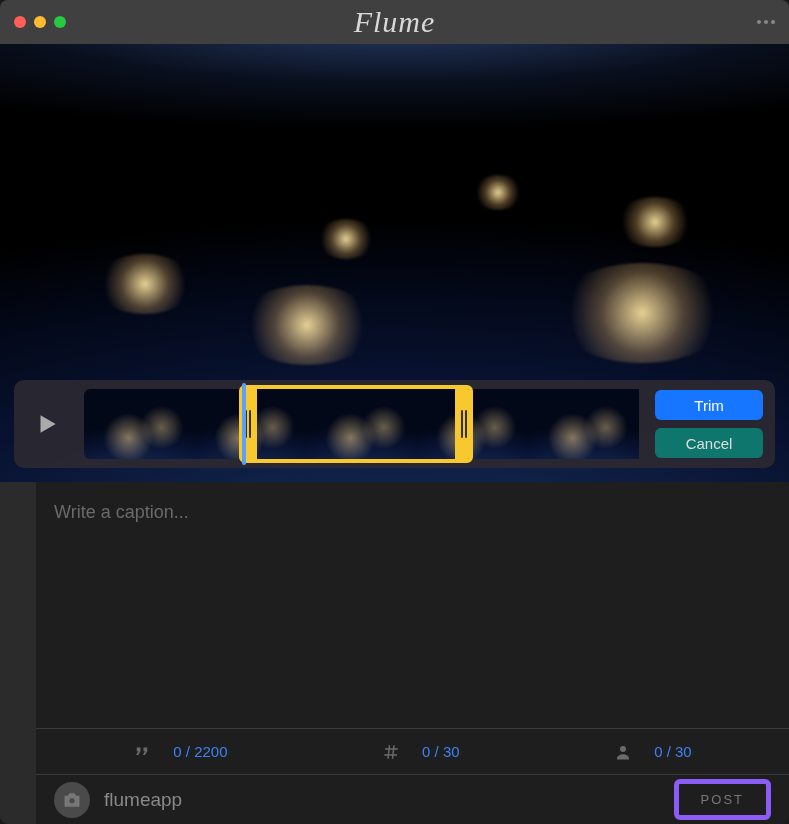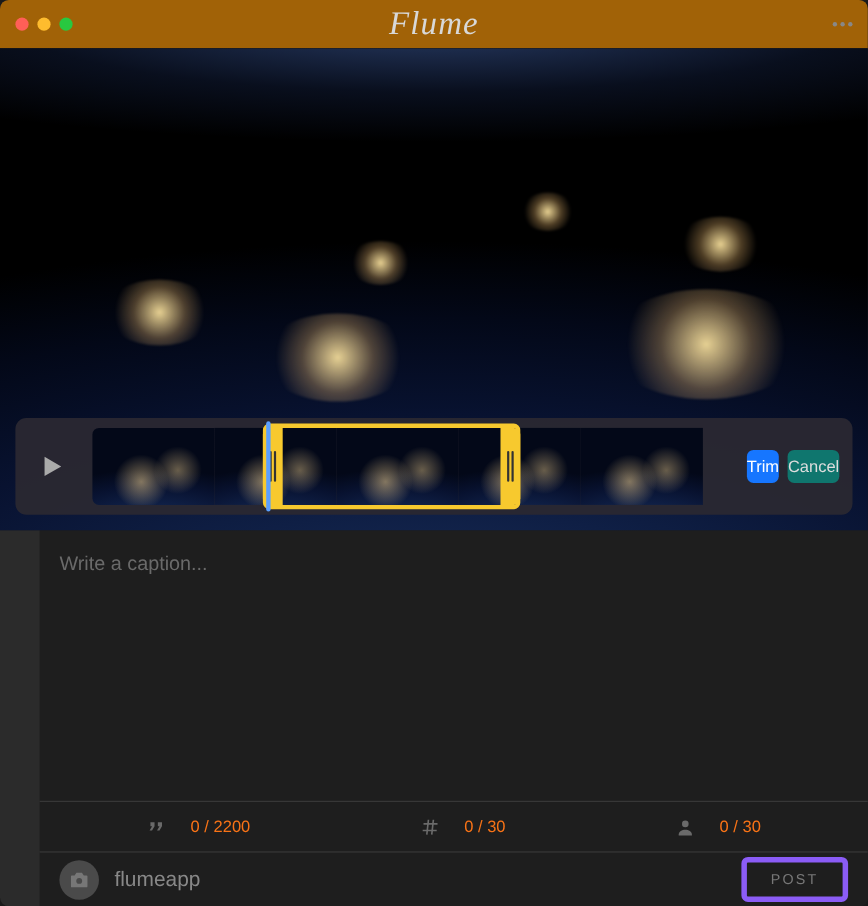--- a/index.html
+++ b/index.html
@@ -1,20 +1,20 @@
 <!DOCTYPE html>
 <html><head>
 <meta charset="utf-8">
 <style>
 * { margin: 0; padding: 0; box-sizing: border-box; }
 body { background: #1a1a1a; font-family: -apple-system, BlinkMacSystemFont, "Helvetica Neue", sans-serif; width: 789px; height: 824px; overflow: hidden; }
 
 .window { width: 789px; height: 824px; background: #2b2b2b; border-radius: 8px; overflow: hidden; display: flex; flex-direction: column; }
 
-.titlebar { height: 44px; background: #a16207; display: flex; align-items: center; padding: 0 14px; position: relative; }
+.titlebar { height: 44px; background: #404040; display: flex; align-items: center; padding: 0 14px; position: relative; }
 .traffic-lights { display: flex; gap: 8px; }
 .tl { width: 12px; height: 12px; border-radius: 50%; }
 .tl.red { background: #ff5f57; }
 .tl.yellow { background: #febc2e; }
 .tl.green { background: #28c840; }
 .title { position: absolute; left: 50%; transform: translateX(-50%); font-family: "Brush Script MT", cursive; font-size: 30px; font-style: italic; color: #d8d8d8; letter-spacing: 1px; }
 .menu-icon { margin-left: auto; color: #888; display: flex; gap: 3px; }
 .menu-icon span { width: 4px; height: 4px; border-radius: 50%; background: #888; }
 
 .video-area { position: relative; height: 438px; background: #0a1020; }
@@ -40,32 +40,32 @@
 .thumb:first-child { border-radius: 6px 0 0 6px; }
 .thumb:last-child { border-radius: 0 6px 6px 0; }
 
 .trim-sel { position: absolute; top: -4px; bottom: -4px; border: 4px solid #f7c92e; border-radius: 6px; box-sizing: border-box; }
 .trim-handle { position: absolute; top: 0; bottom: 0; width: 18px; background: #f7c92e; display: flex; align-items: center; justify-content: center; gap: 2px; cursor: ew-resize; }
 .trim-handle.left { left: -4px; border-radius: 6px 0 0 6px; }
 .trim-handle.right { right: -4px; border-radius: 0 6px 6px 0; }
 .trim-handle .bar { width: 2px; height: 28px; background: #333; border-radius: 1px; }
 .playhead { position: absolute; top: -6px; bottom: -6px; width: 4px; background: #5aa0ff; border-radius: 2px; }
 
-.trim-buttons { display: flex; flex-direction: row; gap: 8px; width: 108px; justify-content: flex-end; }
+.trim-buttons { display: flex; flex-direction: column; gap: 8px; width: 108px; justify-content: flex-end; }
 .btn { height: 30px; border-radius: 6px; border: none; font-size: 15px; cursor: pointer; font-family: inherit; }
 .btn.primary { background: #1676ff; color: #fff; }
 .btn.secondary { background: #0f766e; color: #ddd; }
 
 .dim-overlay { background: rgba(20,20,20,0.55); flex: 1; display: flex; flex-direction: column; margin-left: 36px; }
 
 .caption { flex: 1; padding: 20px 18px; }
 .caption-input { width: 100%; height: 100%; background: transparent; border: none; color: #888; font-size: 18px; font-family: inherit; resize: none; outline: none; }
 .caption-input::placeholder { color: #6a6a6a; }
 
-.counts { height: 46px; border-top: 1px solid #3a3a3a; display: flex; align-items: center; justify-content: space-around; color: #f97316; font-size: 15px; padding: 0 20px; }
+.counts { height: 46px; border-top: 1px solid #3a3a3a; display: flex; align-items: center; justify-content: space-around; color: #3b82f6; font-size: 15px; padding: 0 20px; }
 .count-item { display: flex; align-items: center; gap: 22px; }
 .count-item svg { width: 18px; height: 18px; fill: #6a6a6a; }
 
 .footer { height: 50px; border-top: 1px solid #3a3a3a; display: flex; align-items: center; padding: 0 18px; gap: 14px; }
 .avatar { width: 36px; height: 36px; border-radius: 50%; background: #4a4a4a; display: flex; align-items: center; justify-content: center; }
 .avatar svg { width: 20px; height: 20px; fill: #777; }
 .username { color: #888; font-size: 19px; }
 .post-btn { margin-left: auto; padding: 8px 22px; border: 5px solid #8b5cf6; border-radius: 6px; background: transparent; color: #777; font-size: 13px; letter-spacing: 2px; cursor: pointer; font-family: inherit; }
 </style>
 </head>

